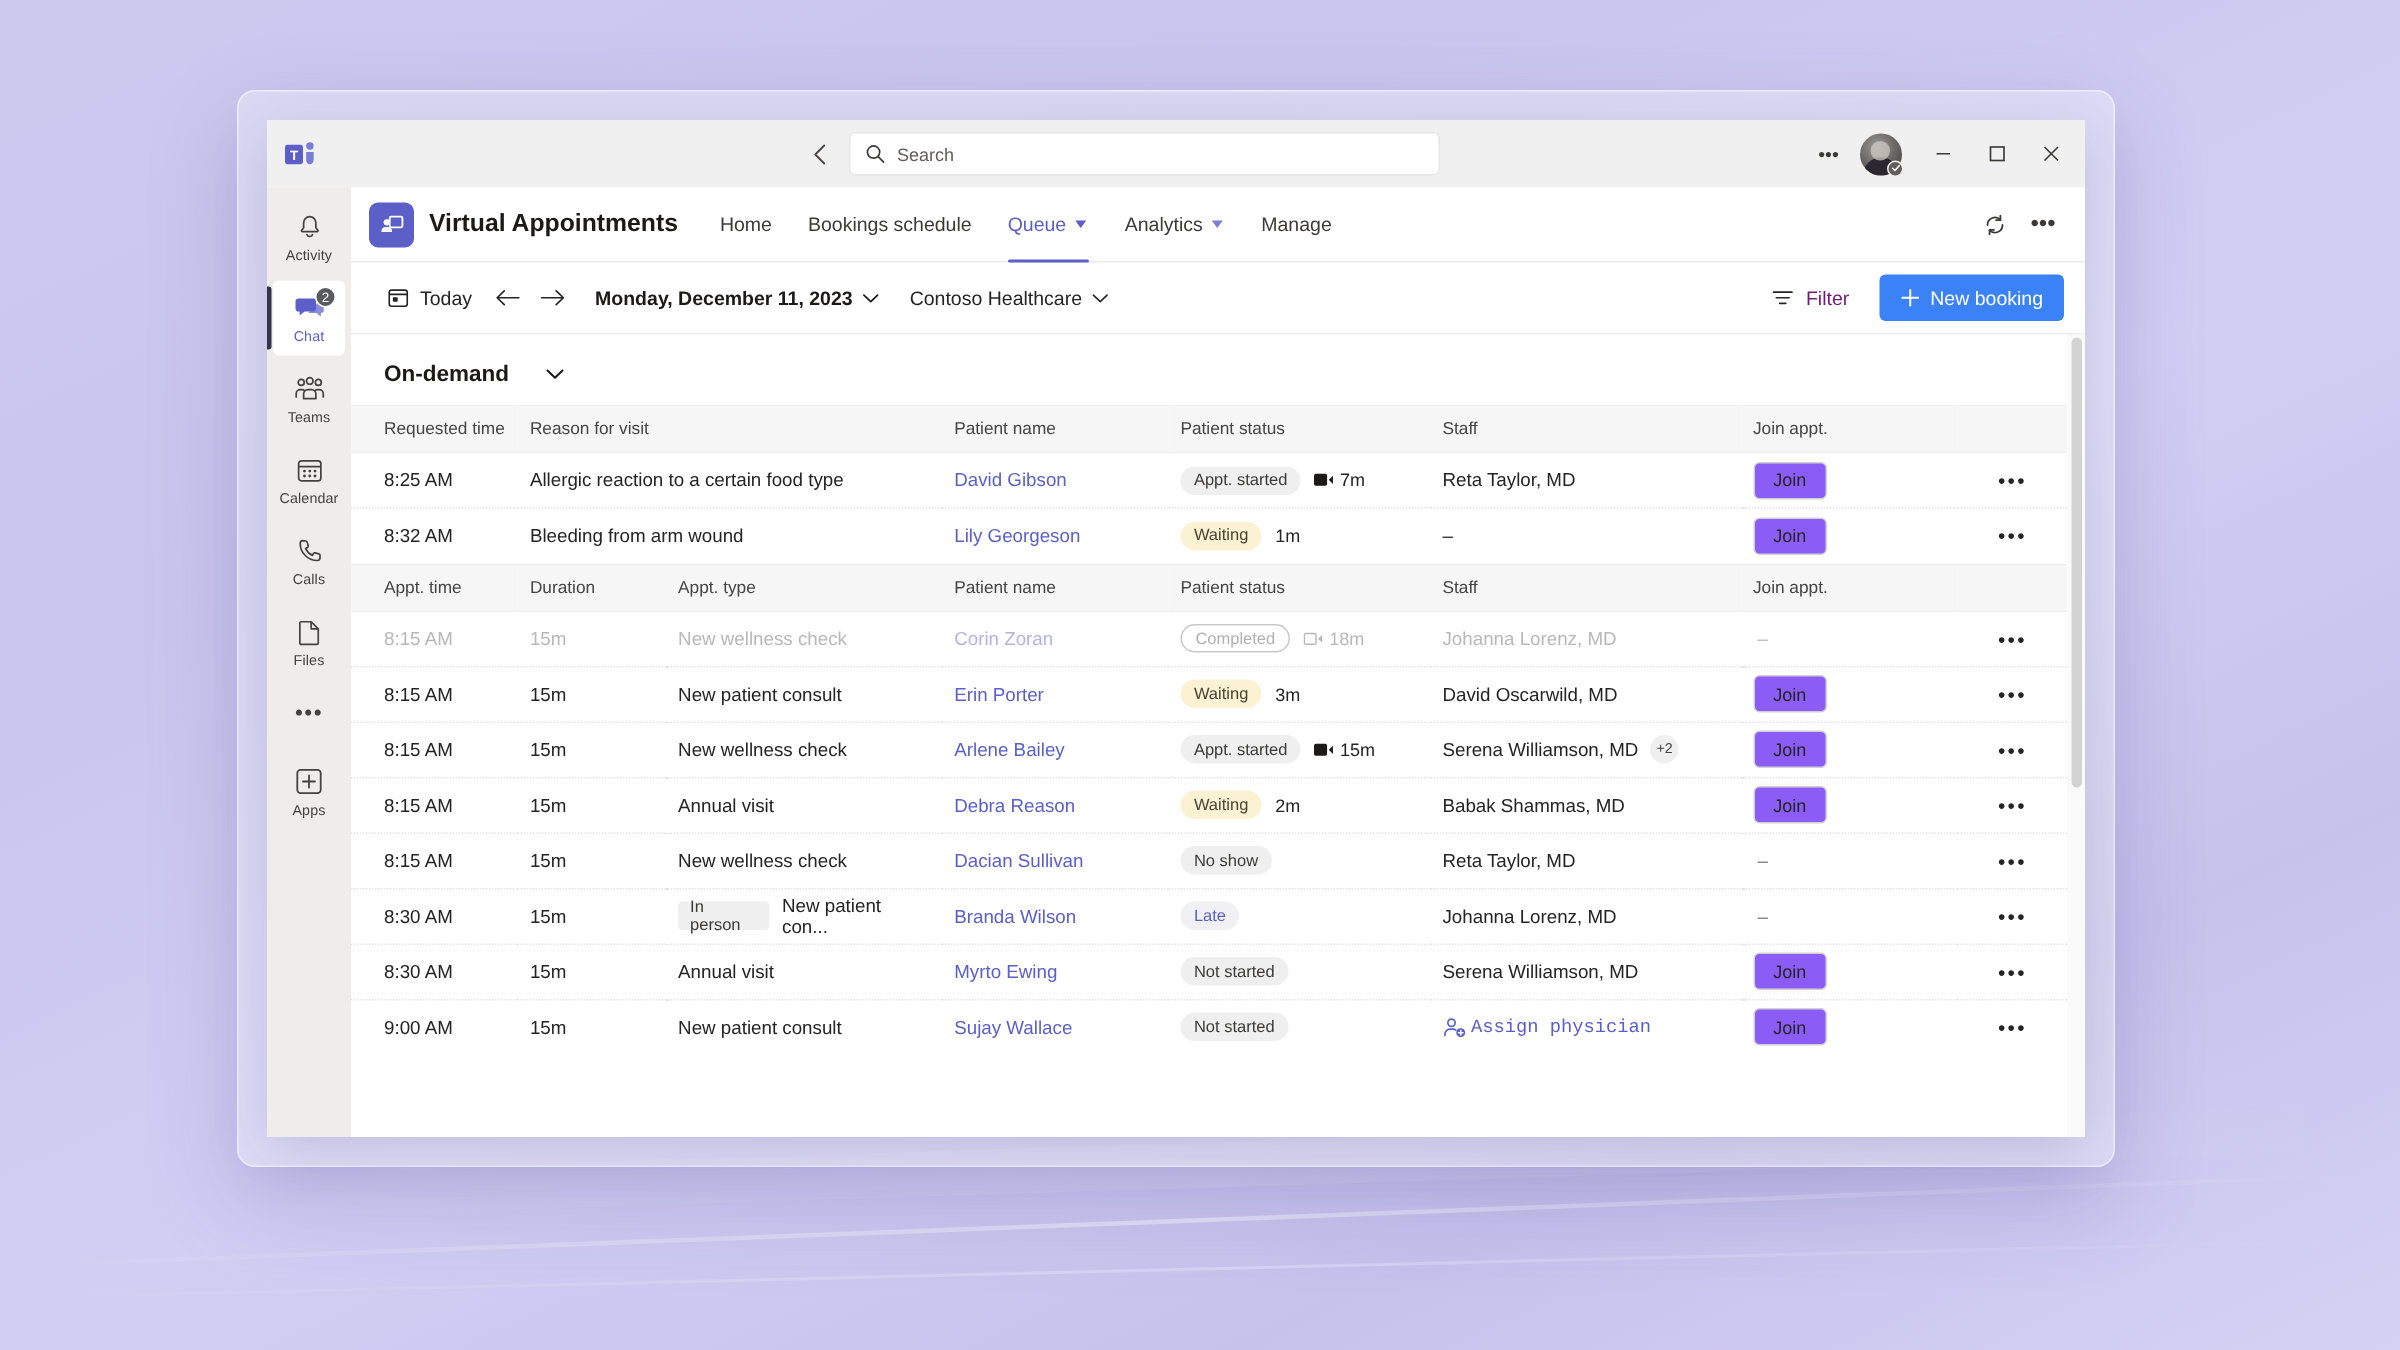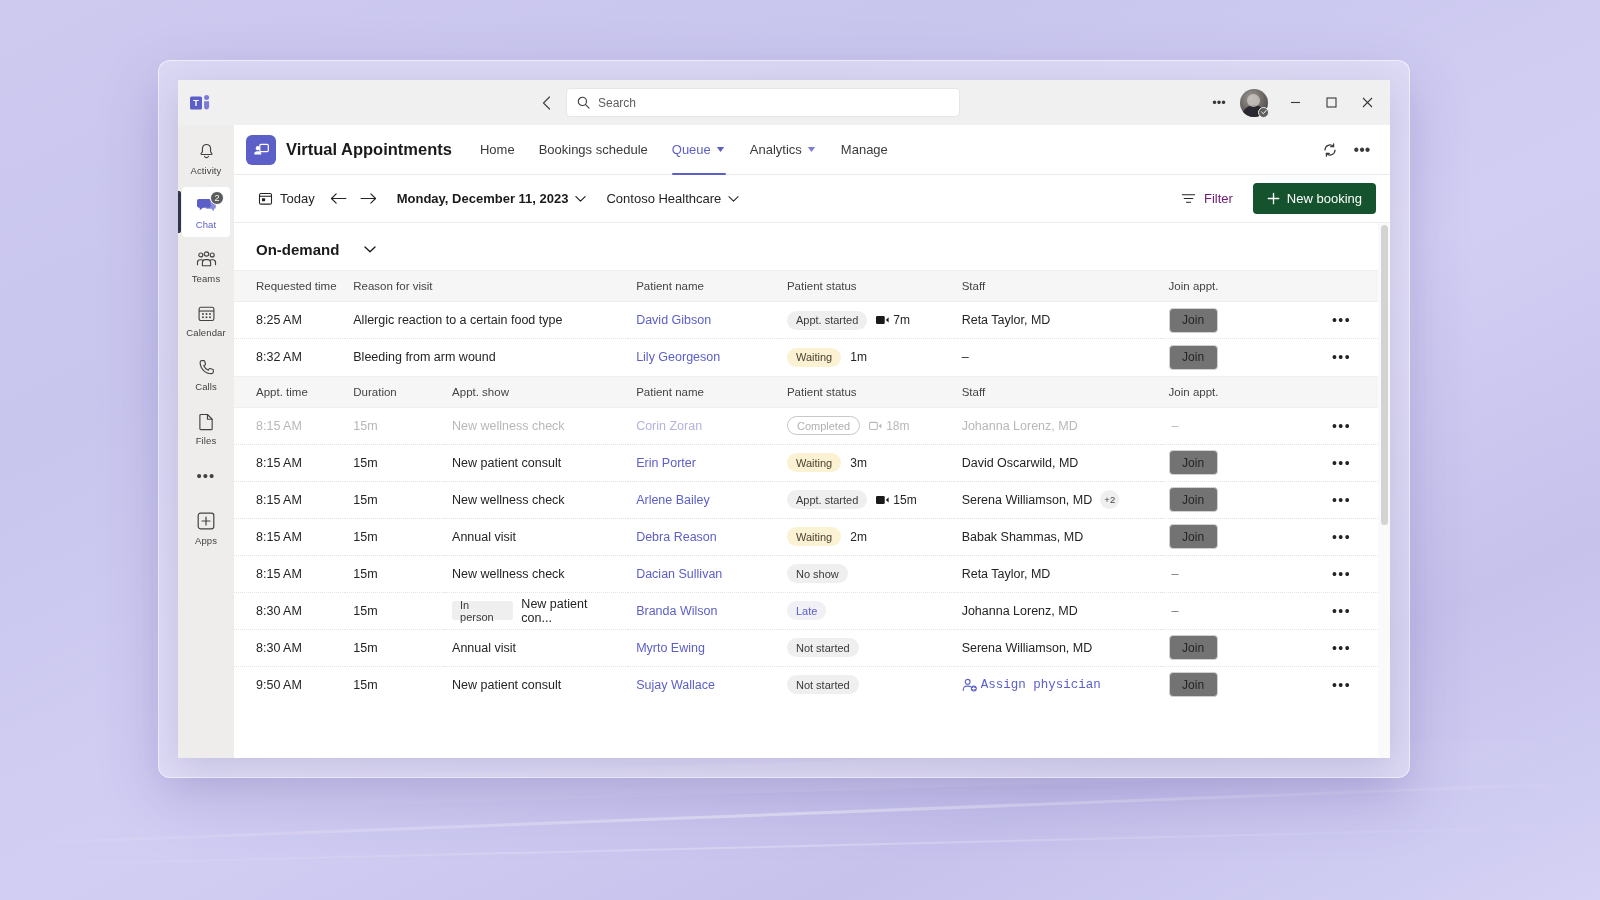--- a/index.html
+++ b/index.html
@@ -131,21 +131,21 @@
   .toolbar {
     height: 48px; display: flex; align-items: center; padding: 0 14px 0 16px;
     border-bottom: 1px solid #ededed; flex-shrink: 0; gap: 2px;
   }
   .tb-item { display: flex; align-items: center; gap: 7px; padding: 5px 8px; font-size: 13px; color: #242424; border-radius: 4px;}
   .tb-arrow { width: 28px; height: 28px; display:flex; align-items:center; justify-content:center; color:#242424; font-size:15px;}
   .tb-date { font-size: 13px; font-weight: bold; color: #1b1a19; display:flex; align-items:center; gap:7px; padding: 5px 8px; margin-left: 4px;}
   .tb-org { font-size: 13px; color: #242424; display:flex; align-items:center; gap:7px; padding: 5px 8px; margin-left: 2px;}
   .tb-filter { margin-left: auto; display:flex; align-items:center; gap:8px; font-size:13px; color:#701a75; padding:5px 8px;}
   .newbooking {
-    background: #14532d; color: #fff; font-size: 13px; border-radius: 4px;
+    background: #3b82f6; color: #fff; font-size: 13px; border-radius: 4px;
     height: 31px; display: flex; align-items: center; gap: 7px; padding: 0 14px; margin-left: 10px;
     border: none; font-family: inherit;
   }
 
   
   .content { flex: 1; overflow: hidden; position: relative; padding: 0 0 0 0; }
   .scrolltrack { position: absolute; right: 0; top: 0; width: 12px; height: 100%; background: #fafafa; }
   .scrollthumb { position: absolute; right: 2px; top: 2px; width: 7px; height: 300px; background: #d3d3d3; border-radius: 4px;}
 
   .sect-title {
@@ -182,21 +182,21 @@
   .staffcell { display: flex; align-items: center; gap: 8px; }
   .plus2 {
     width: 19px; height: 19px; border-radius: 50%; background: #efefef; color: #444;
     font-size: 9.5px; display: flex; align-items: center; justify-content: center;
   }
   .assign { color: #5b5fc7; display: flex; align-items: center; gap: 3px; font-family: Liberation Mono, monospace; }
 
   .joinbtn {
     display: inline-flex; align-items: center; justify-content: center;
     width: 49px; height: 25px; border: 1px solid #d1d1d1; border-radius: 4px;
-    background: #737373; font-size: 12px; color: #242424; font-family: inherit;
+    background: #8b5cf6; font-size: 12px; color: #242424; font-family: inherit;
   }
   .dash { color: #777; padding-left: 3px; }
   .rowdots { color: #242424; font-size: 14px; letter-spacing: 1.5px; text-align: center; }
   .inperson {
     display:inline-flex; align-items:center; height:19px; padding:0 8px; border-radius:3px;
     background:#efefef; color:#3b3a39; font-size:11px; margin-right: 8px;
   }
   .typecell { display:flex; align-items:center; }
   .chev { font-size: 10px; }
   svg { display: block; }
@@ -548,21 +548,21 @@
               <col style="width:145px">
             <col style="width:168px">
               <col style="width:199px">
               <col style="width:139px">
               <col style="width:70px">
           </colgroup>
           <thead>
             <tr>
               <th class="c-first">Appt. time</th>
               <th>Duration</th>
-              <th>Appt. show</th>
+              <th>Appt. type</th>
               <th>Patient name</th>
               <th>Patient status</th>
               <th>Staff</th>
               <th>Join appt.</th>
               <th></th>
             </tr>
           </thead>
           <tbody>
 
             <tr class="muted">
@@ -694,21 +694,21 @@
                 <div class="statcell">
                   <span class="pill p-grey">Not started</span>
                 </div>
               </td>
               <td>Serena Williamson, MD</td>
               <td><button class="joinbtn">Join</button></td>
               <td class="rowdots">•••</td>
             </tr>
 
             <tr>
-              <td class="c-first">9:50 AM</td>
+              <td class="c-first">9:00 AM</td>
               <td>15m</td>
               <td>New patient consult</td>
               <td><span class="pname">Sujay Wallace</span></td>
               <td>
                 <div class="statcell">
                   <span class="pill p-grey">Not started</span>
                 </div>
               </td>
               <td>
                 <div class="assign">

